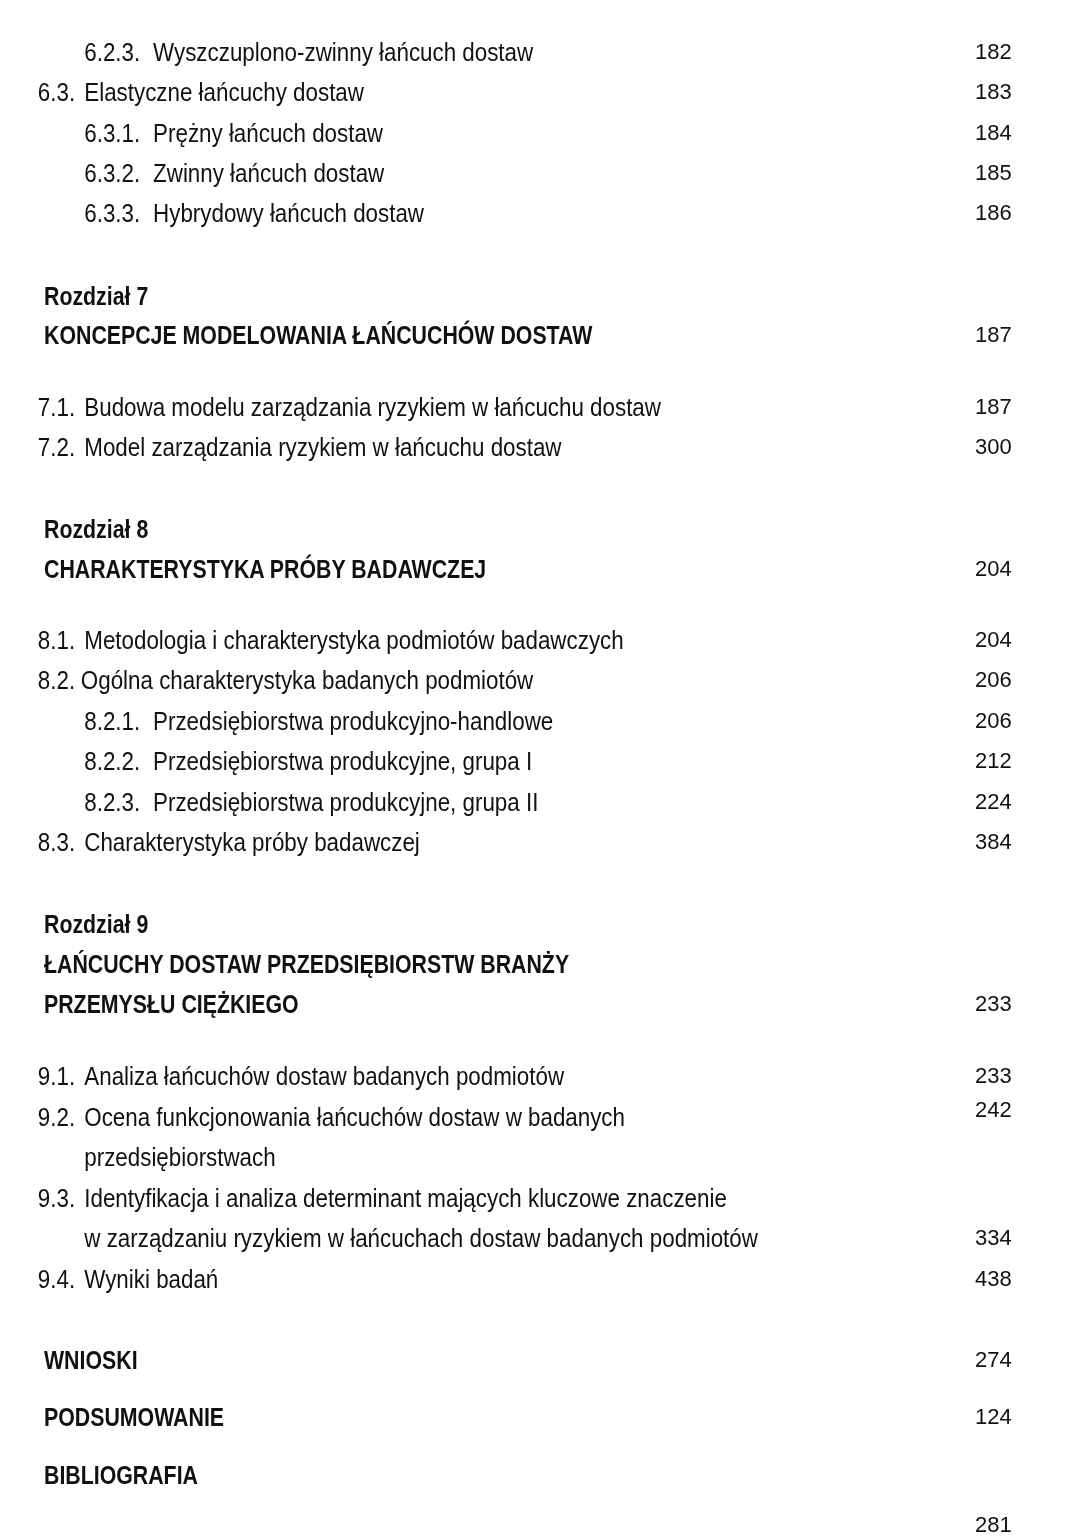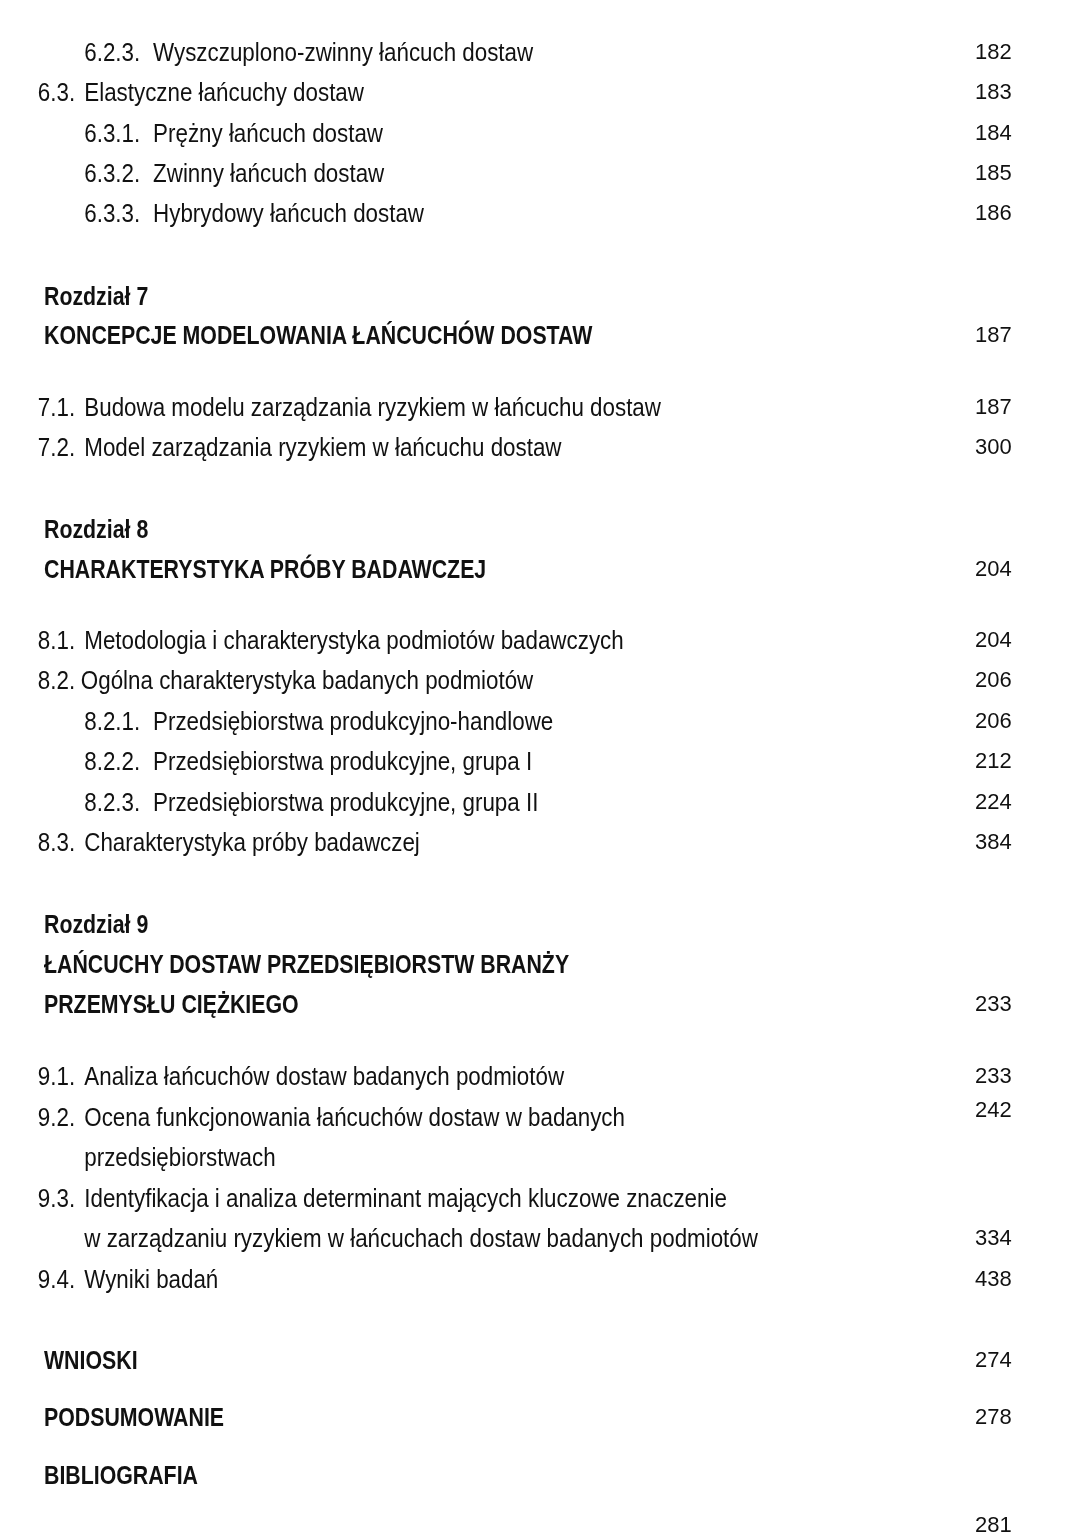--- a/index.html
+++ b/index.html
@@ -137,17 +137,17 @@
   <div class="row" style="top:1259px">
     <span class="num" style="left:44px">9.4.</span>
     <span class="title" style="left:98px">Wyniki badań</span>
   </div>
   <span class="pg" style="top:1259px">438</span>
 
   <div class="hdr" style="top:1340px">WNIOSKI</div>
   <span class="pg" style="top:1340px">274</span>
 
   <div class="hdr" style="top:1397px">PODSUMOWANIE</div>
-  <span class="pg" style="top:1397px">278</span>
+  <span class="pg" style="top:1397px">124</span>
 
   <div class="hdr" style="top:1455px">BIBLIOGRAFIA</div>
   <span class="pg" style="top:1505px">281</span>
 </div>
 
 </body></html>

